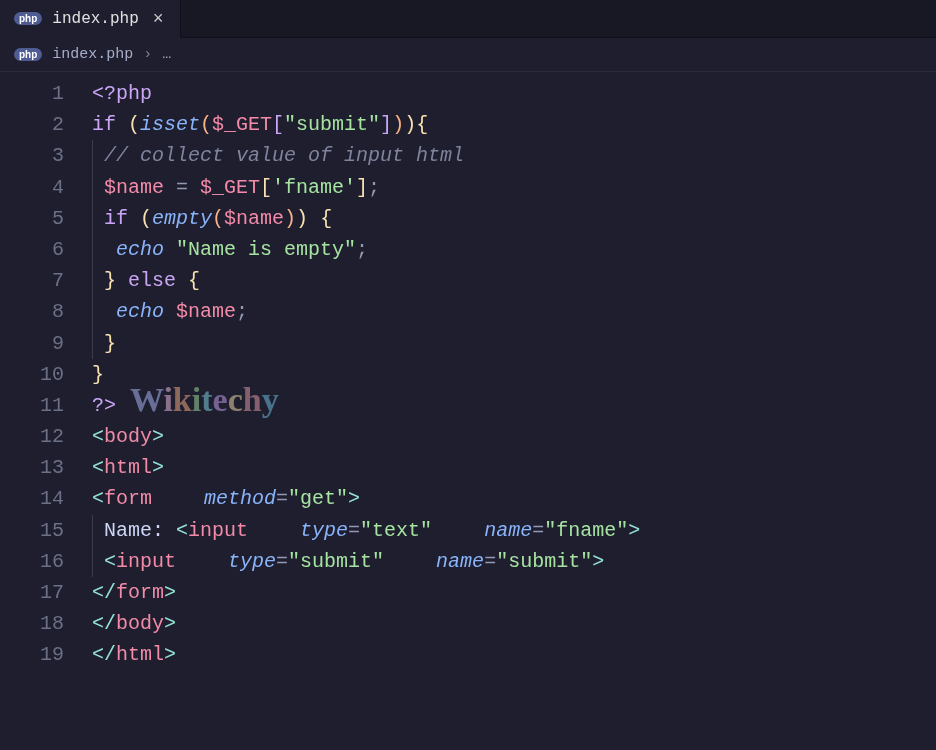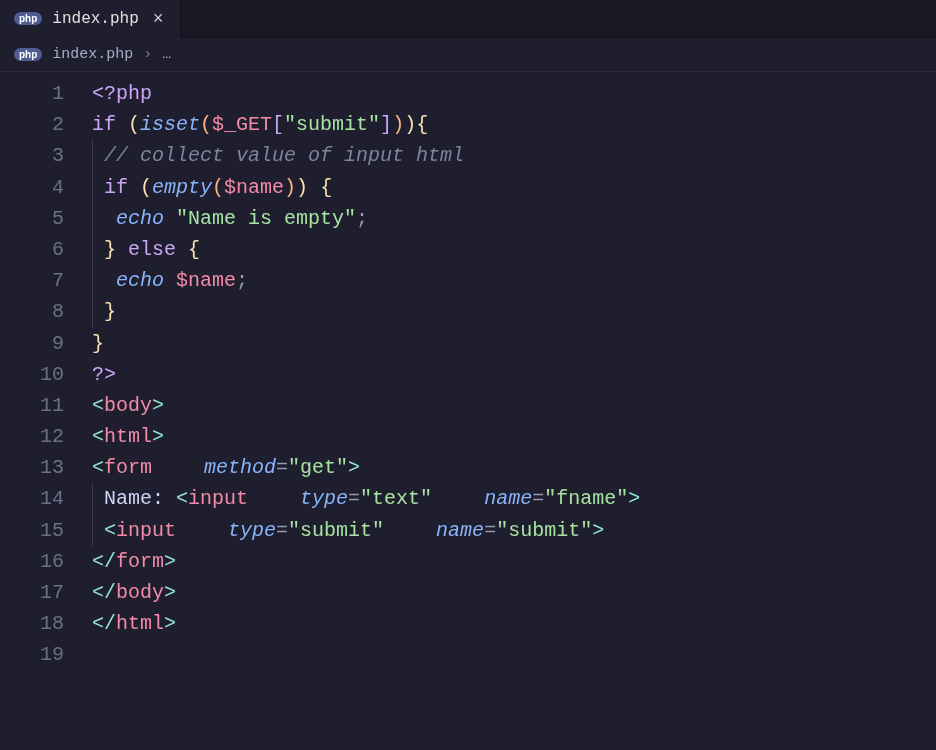--- a/index.html
+++ b/index.html
@@ -168,30 +168,34 @@
     <div>16</div>
     <div>17</div>
     <div>18</div>
     <div>19</div>
   </div>
 
   <div class="code-lines">
     <div><span class="t-tag">&lt;?</span><span class="t-keyword">php</span></div>
     <div><span class="t-keyword">if </span><span class="t-brace">(</span><span class="t-func">isset</span><span class="t-paren">(</span><span class="t-var">$_GET</span><span class="t-paren2">[</span><span class="t-str">"submit"</span><span class="t-paren2">]</span><span class="t-paren">)</span><span class="t-brace">)</span><span class="t-brace">{</span></div>
     <div><span class="indent-guide"></span><span class="t-comment">// collect value of input html</span></div>
+    <div><span class="indent-guide"></span><span class="t-var">$name</span><span class="t-punct"> = </span><span class="t-var">$_GET</span><span class="t-brace">[</span><span class="t-str">'fname'</span><span class="t-brace">]</span><span class="t-punct">;</span></div>
     <div><span class="indent-guide"></span><span class="t-keyword">if </span><span class="t-brace">(</span><span class="t-func">empty</span><span class="t-paren">(</span><span class="t-var">$name</span><span class="t-paren">)</span><span class="t-brace">)</span><span> </span><span class="t-brace">{</span></div>
     <div><span class="indent-guide"></span><span class="indent-spacer"></span><span class="t-echo">echo </span><span class="t-str">"Name is empty"</span><span class="t-punct">;</span></div>
     <div><span class="indent-guide"></span><span class="t-brace">}</span><span class="t-keyword"> else </span><span class="t-brace">{</span></div>
     <div><span class="indent-guide"></span><span class="indent-spacer"></span><span class="t-echo">echo </span><span class="t-var">$name</span><span class="t-punct">;</span></div>
     <div><span class="indent-guide"></span><span class="t-brace">}</span></div>
     <div><span class="t-brace">}</span></div>
     <div><span class="t-tag">?&gt;</span></div>
     <div><span class="t-htmlbr">&lt;</span><span class="t-name">body</span><span class="t-htmlbr">&gt;</span></div>
     <div><span class="t-htmlbr">&lt;</span><span class="t-name">html</span><span class="t-htmlbr">&gt;</span></div>
     <div><span class="t-htmlbr">&lt;</span><span class="t-name">form</span><span> </span><span class="t-attr">method</span><span class="t-punct">=</span><span class="t-str">"get"</span><span class="t-htmlbr">&gt;</span></div>
     <div><span class="indent-guide"></span><span class="t-text">Name: </span><span class="t-htmlbr">&lt;</span><span class="t-name">input</span><span> </span><span class="t-attr">type</span><span class="t-punct">=</span><span class="t-str">"text"</span><span> </span><span class="t-attr">name</span><span class="t-punct">=</span><span class="t-str">"fname"</span><span class="t-htmlbr">&gt;</span></div>
     <div><span class="indent-guide"></span><span class="t-htmlbr">&lt;</span><span class="t-name">input</span><span> </span><span class="t-attr">type</span><span class="t-punct">=</span><span class="t-str">"submit"</span><span> </span><span class="t-attr">name</span><span class="t-punct">=</span><span class="t-str">"submit"</span><span class="t-htmlbr">&gt;</span></div>
     <div><span class="t-htmlbr">&lt;/</span><span class="t-name">form</span><span class="t-htmlbr">&gt;</span></div>
     <div><span class="t-htmlbr">&lt;/</span><span class="t-name">body</span><span class="t-htmlbr">&gt;</span></div>
     <div><span class="t-htmlbr">&lt;/</span><span class="t-name">html</span><span class="t-htmlbr">&gt;</span></div>
   </div>
 
+  <div class="watermark">
+    <span class="w">W</span><span class="i1">i</span><span class="k">k</span><span class="i2">i</span><span class="t">t</span><span class="e">e</span><span class="c">c</span><span class="h">h</span><span class="y">y</span>
+  </div>
 </div>
 
 </body></html>

